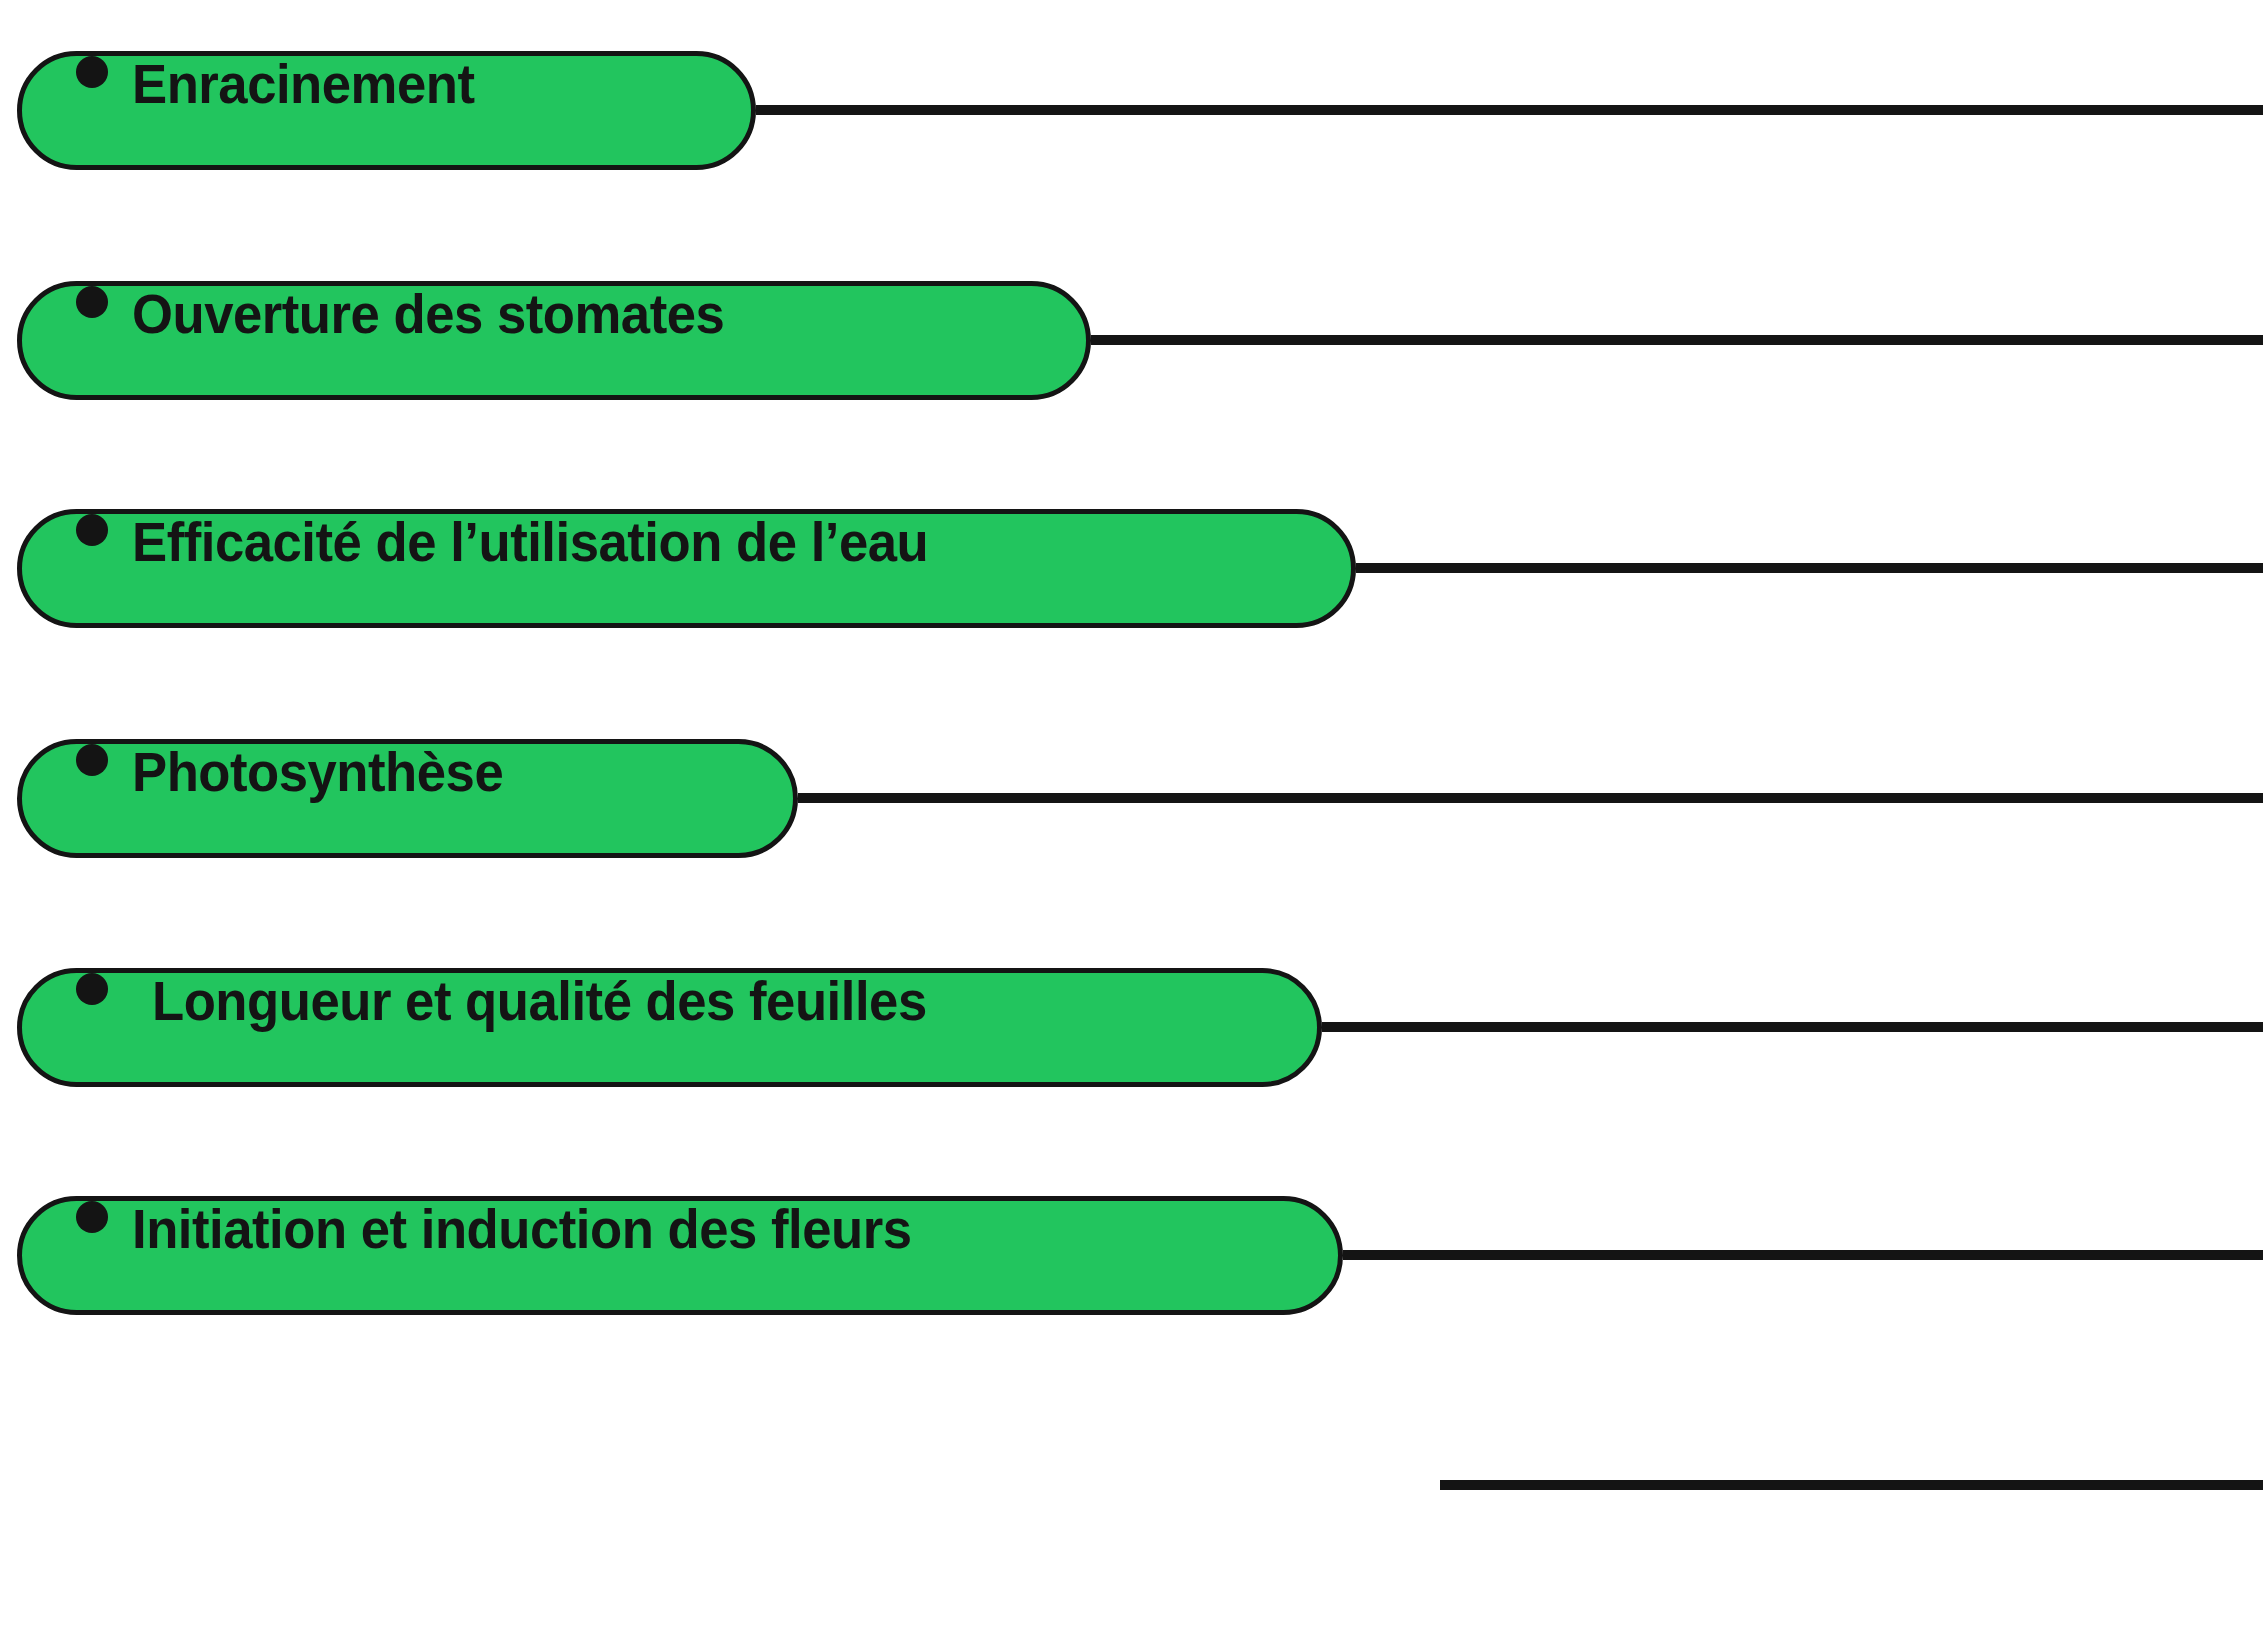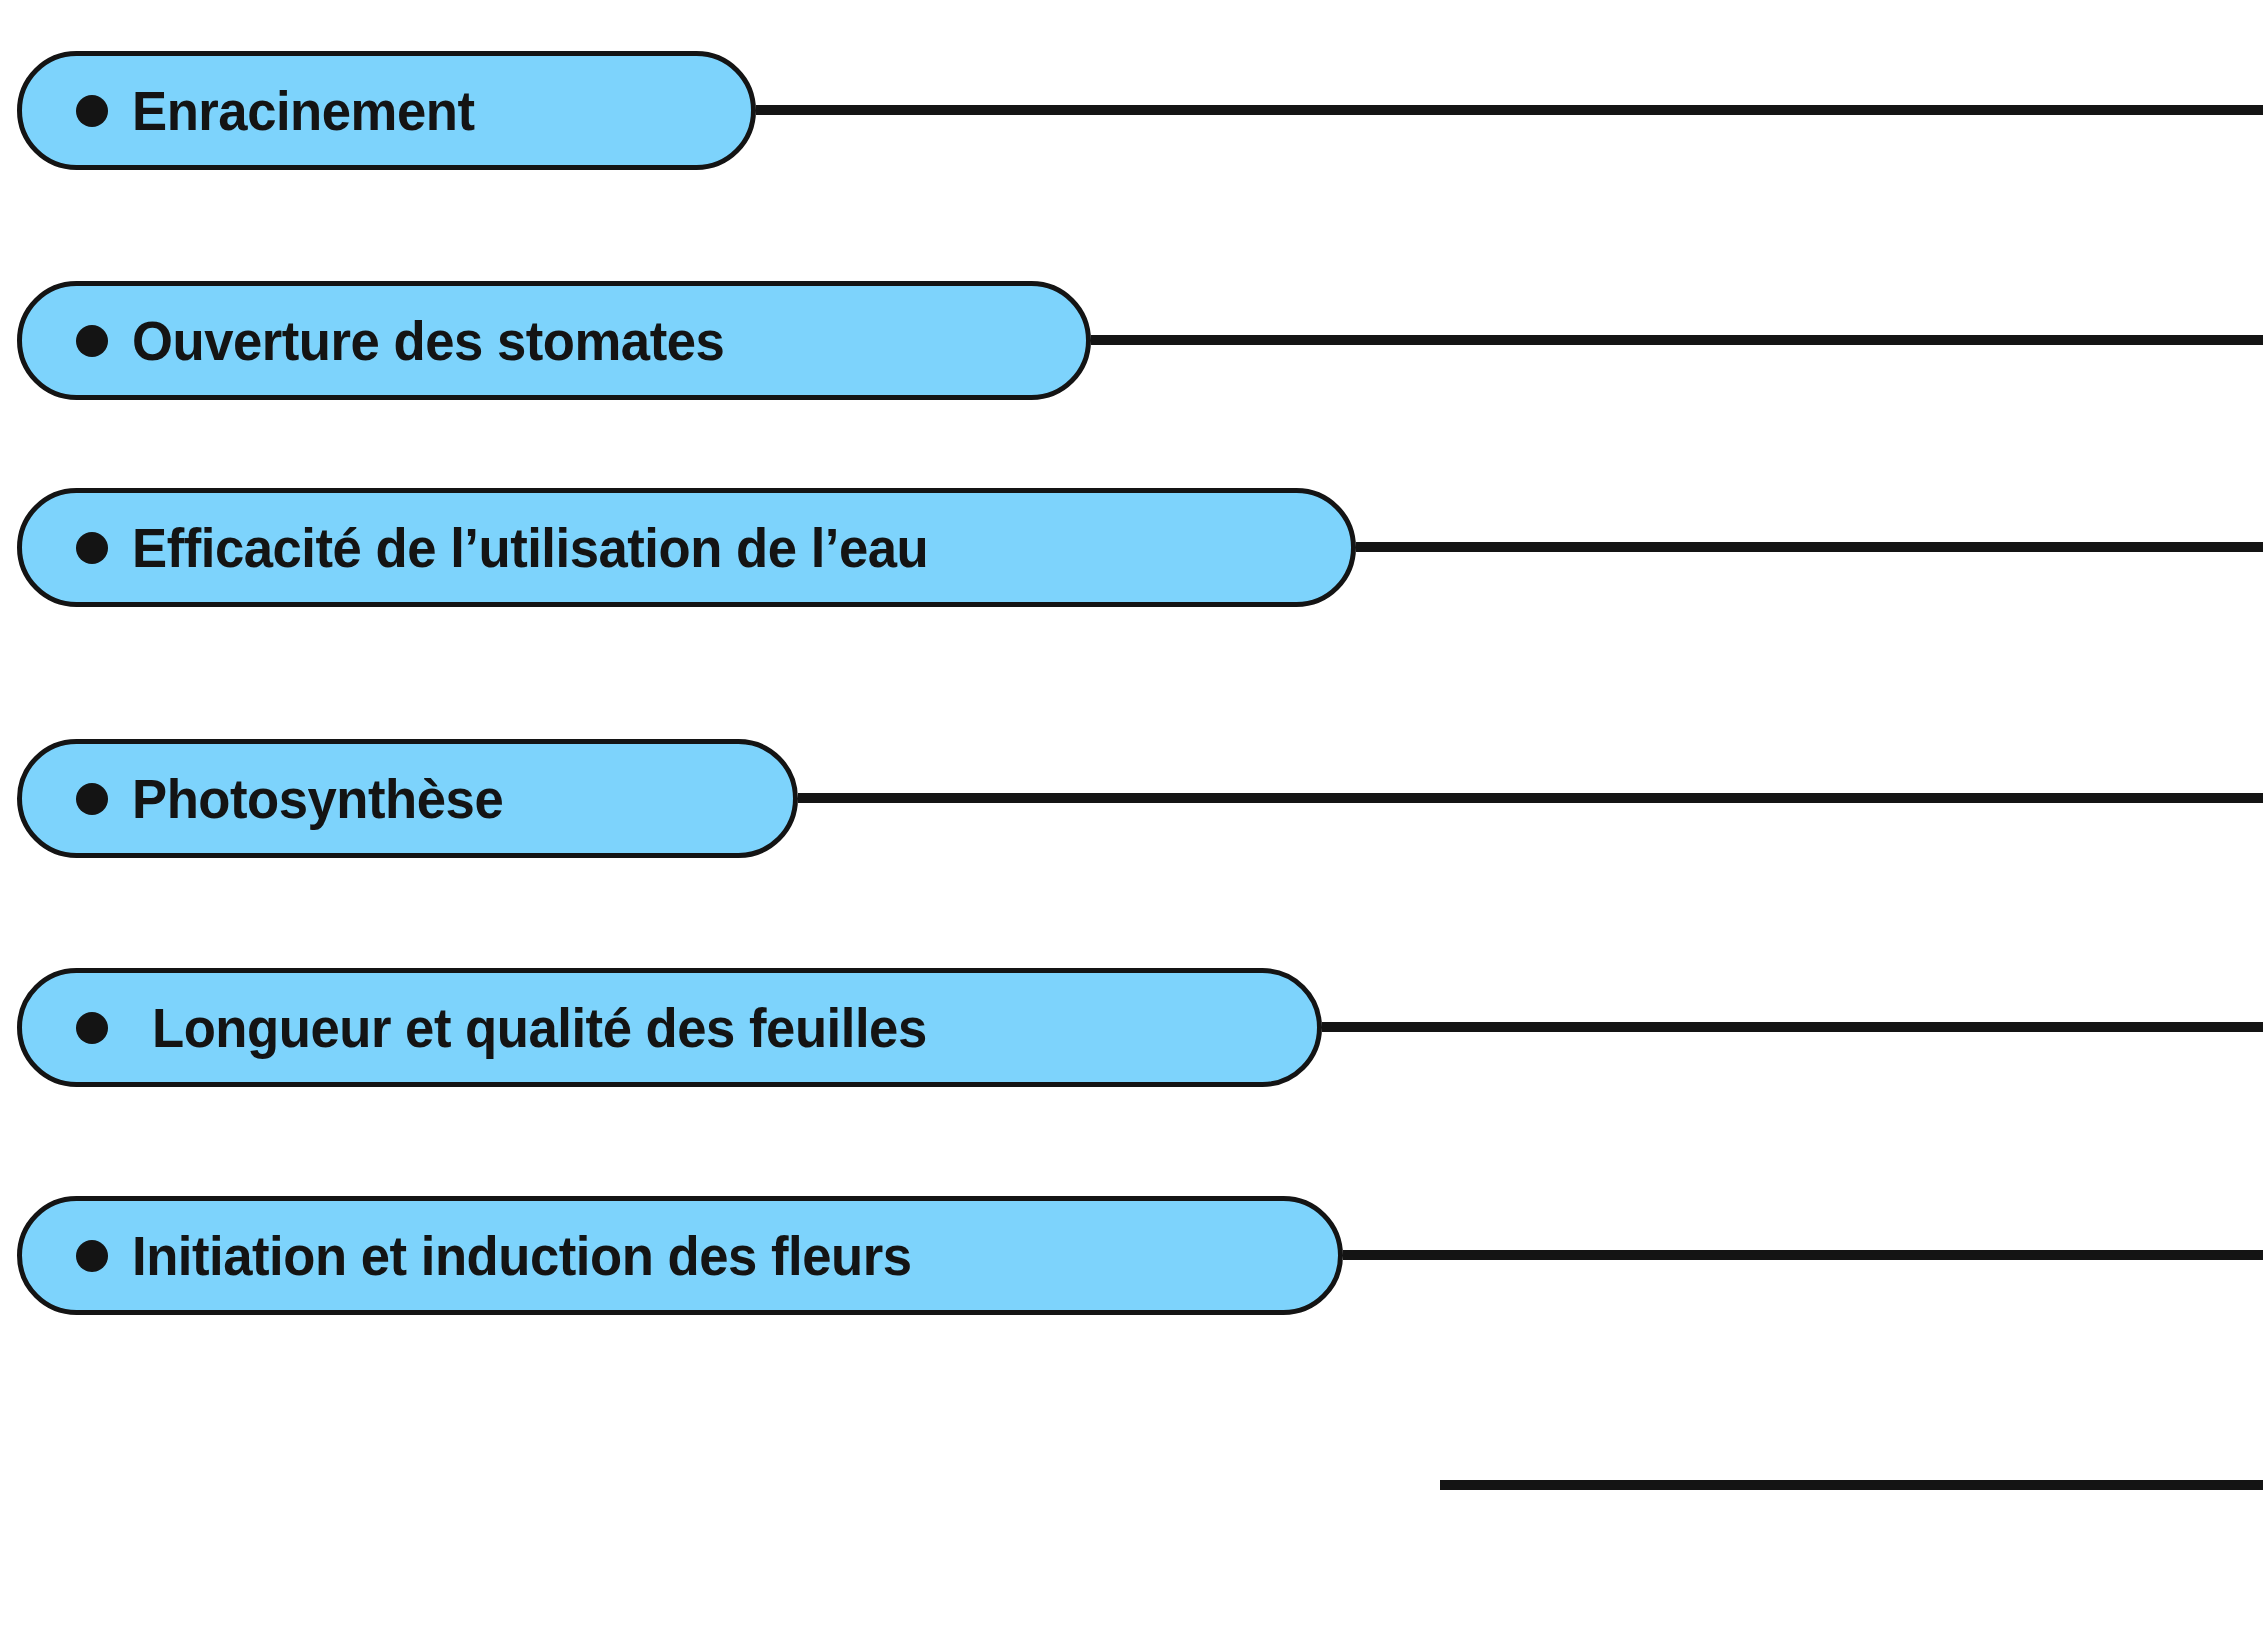--- a/index.html
+++ b/index.html
@@ -26,23 +26,22 @@
   }
   
   .pill {
     position: absolute;
     left: 17px;
     top: 0;
     height: 119px;
     box-sizing: border-box;
     border: 5.6px solid #141414;
     border-radius: 65px;
-    background: #7dd3fc;
+    background: #22c55e;
     display: flex;
-    align-items: center;
     padding-left: 54px;
     padding-right: 39px;
     white-space: nowrap;
   }
   .bullet {
     width: 32px;
     height: 32px;
     border-radius: 50%;
     background: #141414;
     flex: 0 0 auto;
@@ -76,21 +75,21 @@
       </div>
       <div class="connector" style="left: 756px; width: 1776px;"></div>
     </div>
     <div class="row" style="top: 281px; padding-left: 37px;">
       <div class="pill" style="width: 1074px;">
         <span class="bullet"></span>
         <span class="pill-label">Ouverture des stomates</span>
       </div>
       <div class="connector" style="left: 1091px; width: 1441px;"></div>
     </div>
-    <div class="row" style="top: 488px;">
+    <div class="row" style="top: 509px;">
       <div class="pill" style="width: 1339px;">
         <span class="bullet"></span>
         <span class="pill-label">Efficacité de l’utilisation de l’eau</span>
       </div>
       <div class="connector" style="left: 1356px; width: 1177px;"></div>
     </div>
     <div class="row" style="top: 739px; padding-left: 41px;">
       <div class="pill" style="width: 781px;">
         <span class="bullet"></span>
         <span class="pill-label">Photosynthèse</span>

